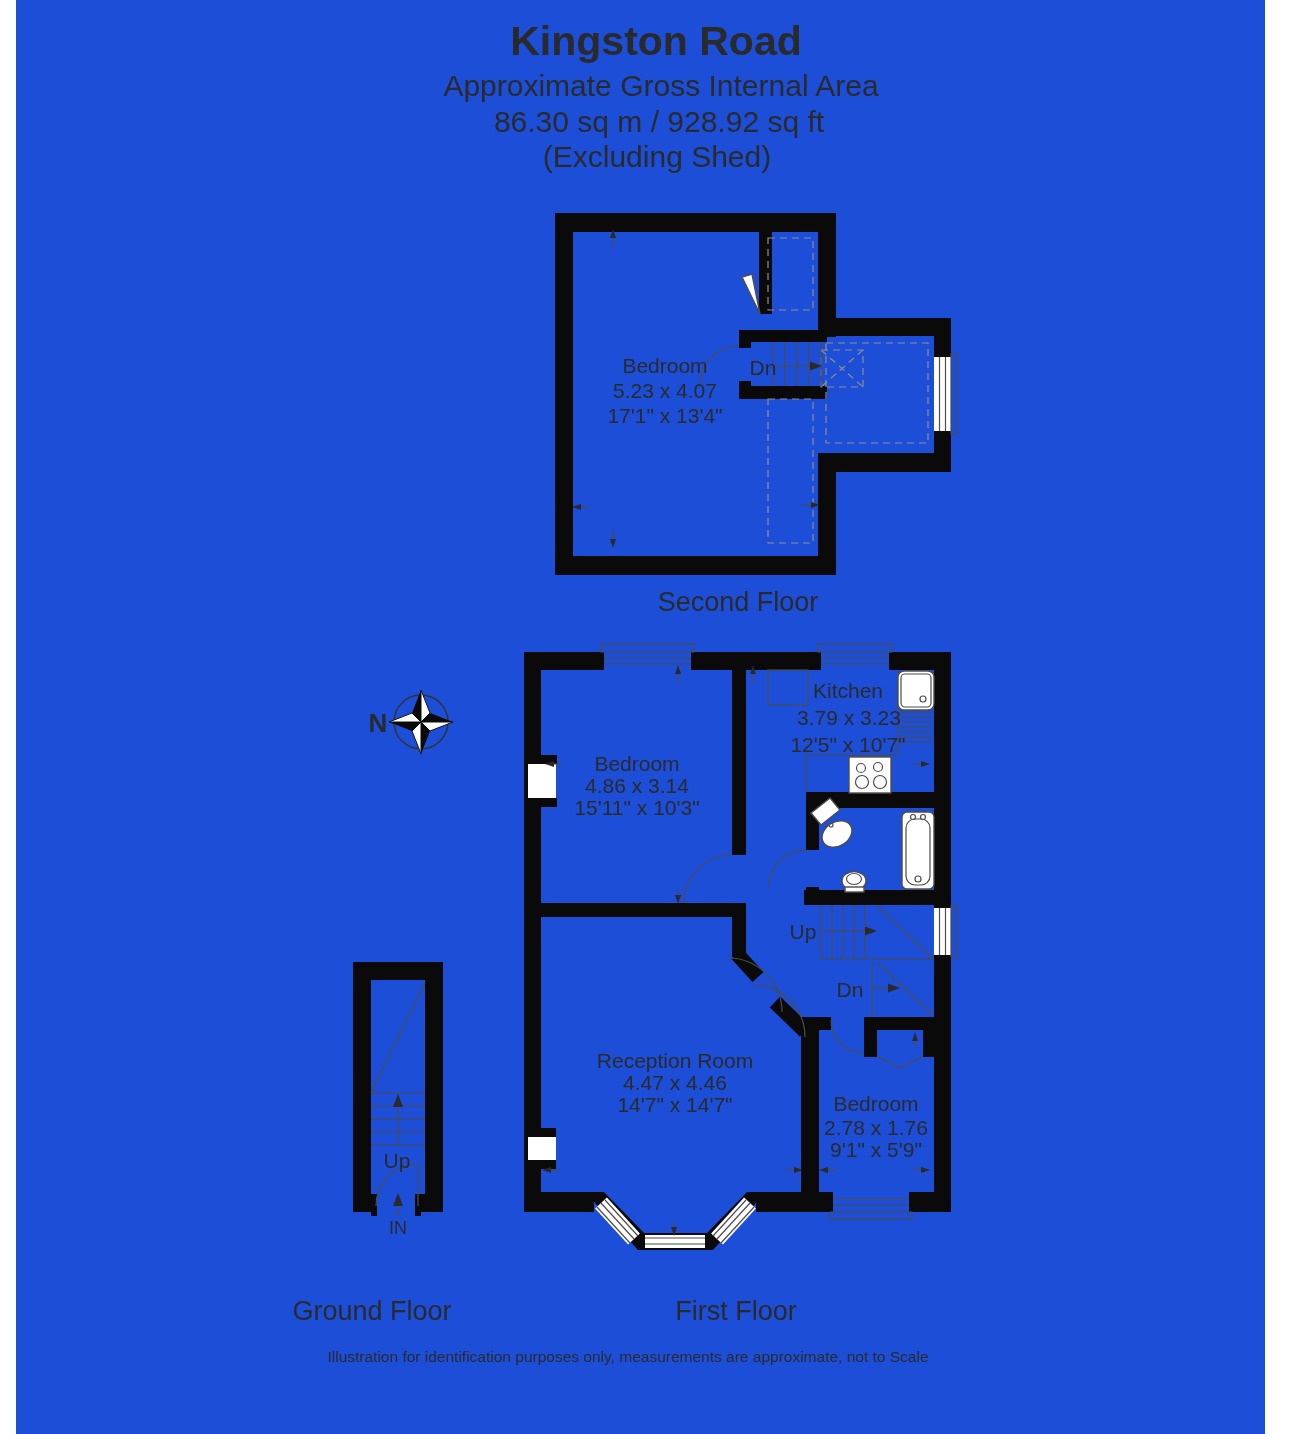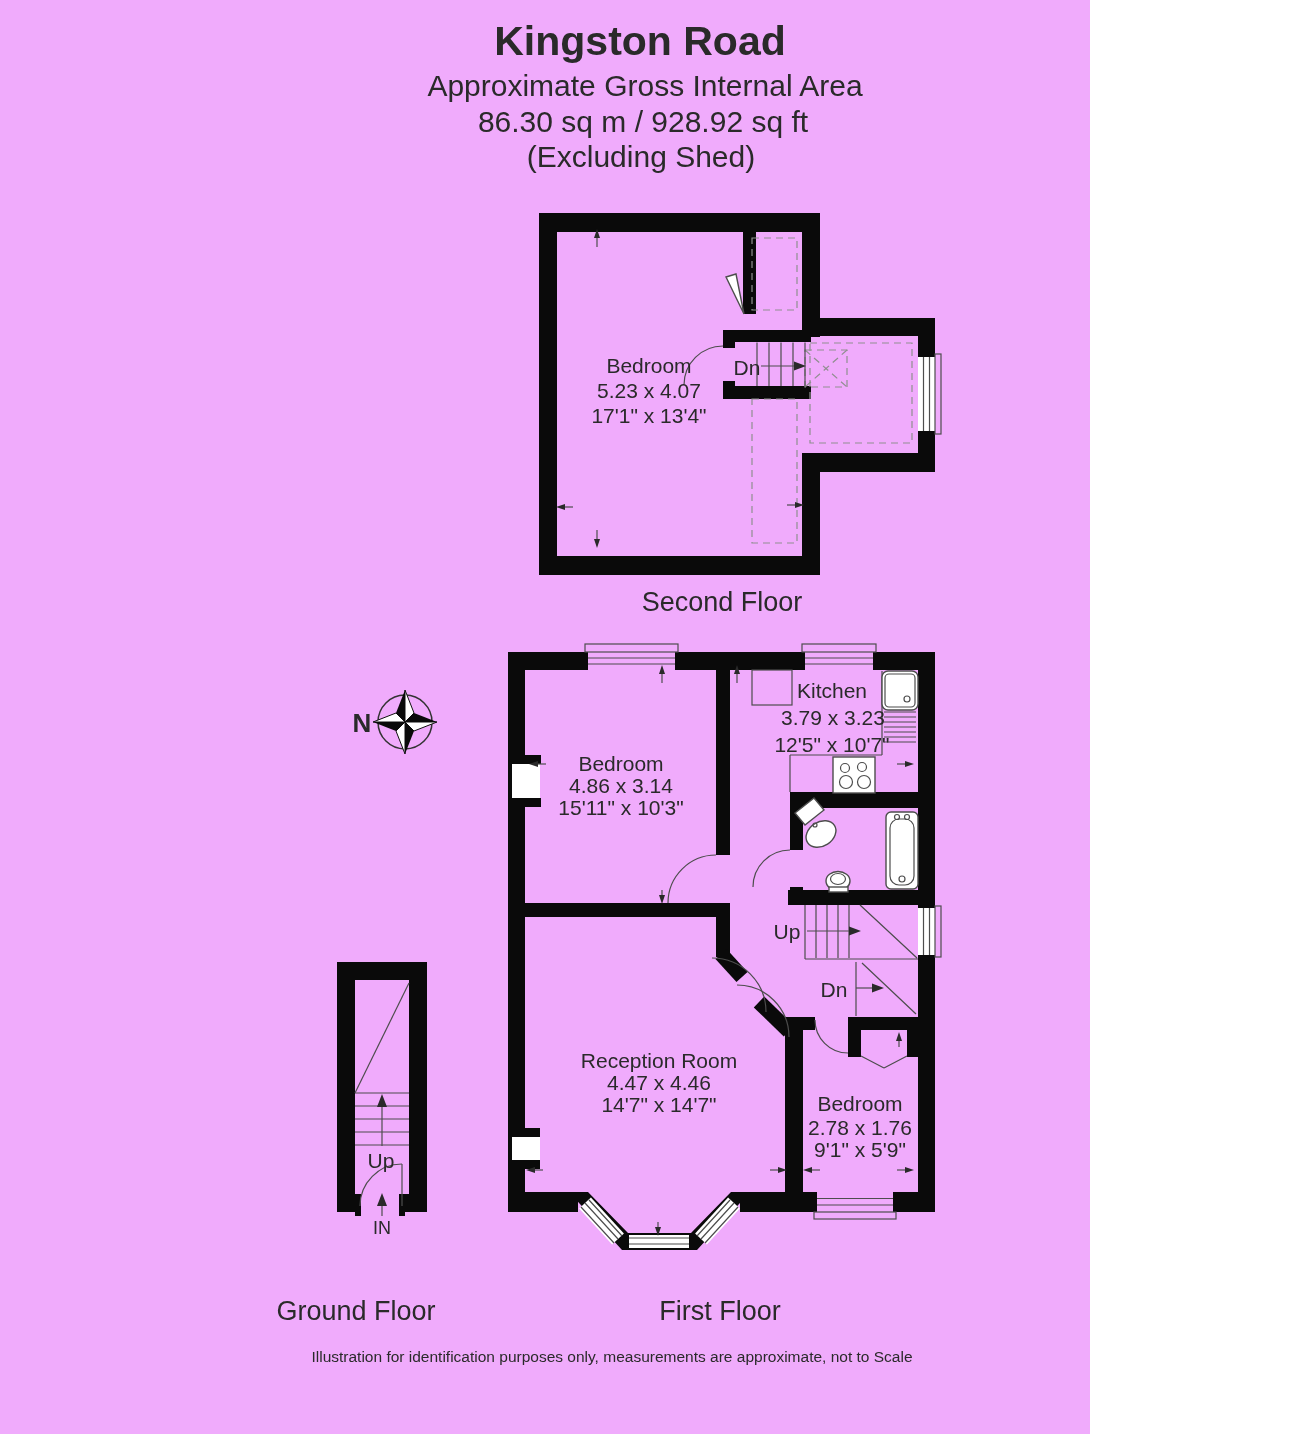--- a/index.html
+++ b/index.html
@@ -1,17 +1,17 @@
 <!DOCTYPE html>
 <html><head>
 <meta charset="utf-8">
 <style>
   html,body{margin:0;padding:0;background:#ffffff;}
-  .canvas{position:relative;width:1090px;height:1434px;background:#f0abfc;
-          font-family:"Liberation Sans", sans-serif;overflow:hidden;}
+  .canvas{position:relative;width:1249px;height:1434px;background:#1d4ed8;
+          font-family:"Liberation Sans", sans-serif;overflow:hidden;margin-left:16px;}
   svg{position:absolute;left:0;top:0;}
   svg text{fill:#2a2a2a;}
   .title{font-size:41px;font-weight:bold;}
   .sub{font-size:30px;}
   .room{font-size:21px;}
   .floorlbl{font-size:27px;}
   .stair{font-size:21px;}
   .in{font-size:18px;}
   .north{font-size:26px;font-weight:bold;}
   .foot{font-size:15.5px;}

